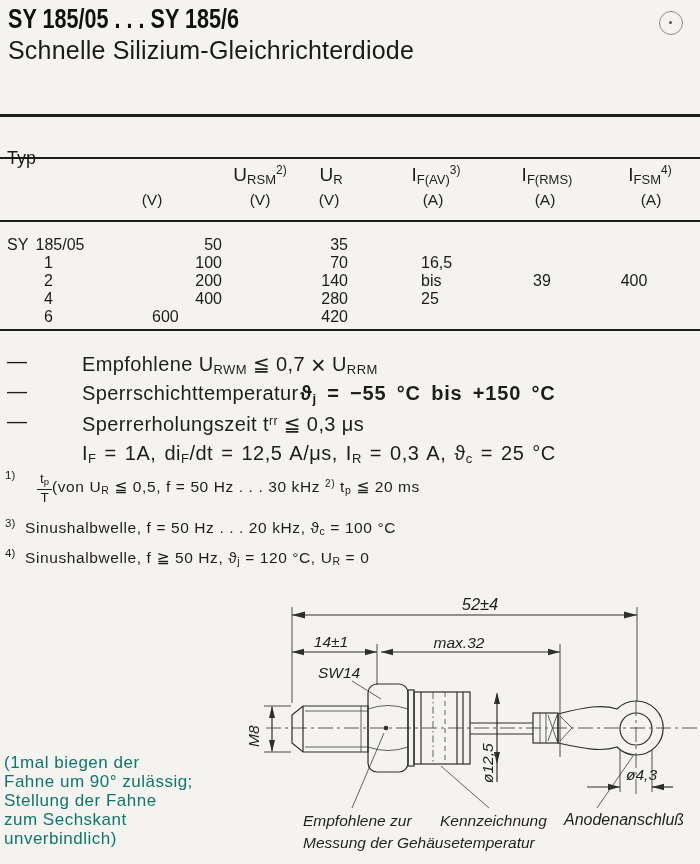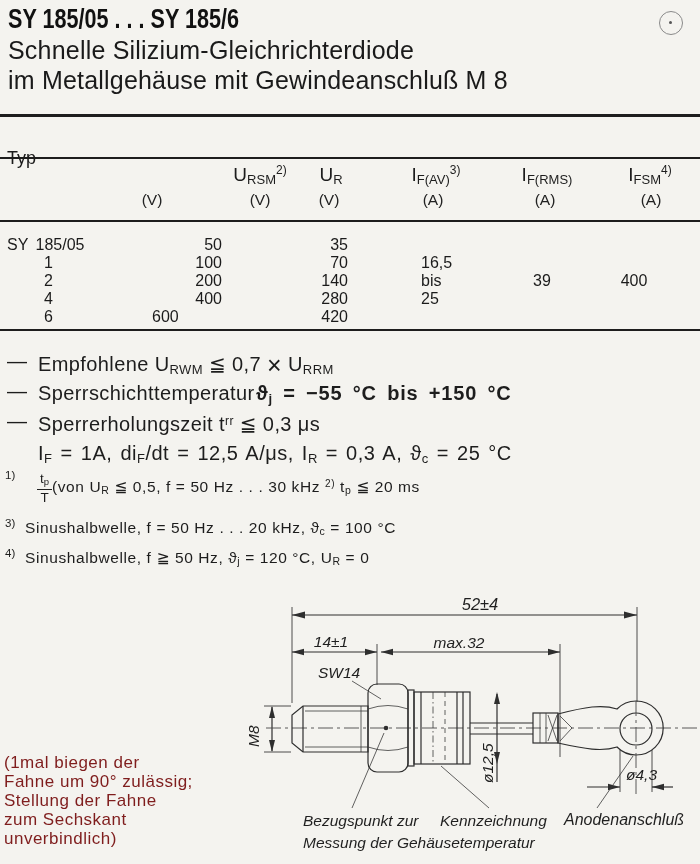--- a/index.html
+++ b/index.html
@@ -18,58 +18,57 @@
   .rule{left:0;width:700px;background:#1d1d1d;}
   
   .hcell{top:163px;width:110px;text-align:center;font-size:19px;white-space:nowrap;}
   .hcell sub{font-size:13px;vertical-align:-3px;letter-spacing:0;}
   .hcell .hsup{font-size:12px;vertical-align:7px;}
   .ucell{top:191px;width:110px;text-align:center;font-size:15.5px;color:#222;}
   .cell{font-size:16px;white-space:nowrap;color:#1b1b1b;}
   
   .note{left:0;width:700px;height:26px;}
   .ndash{position:absolute;left:7px;top:-2px;font-size:20px;}
-  .ntext{position:absolute;top:0;font-size:20px;letter-spacing:.4px;white-space:nowrap;}
+  .ntext{position:absolute;top:0;font-size:20px;letter-spacing:.4px;white-space:nowrap;margin-left:44px;}
   .ntext sub{font-size:13px;vertical-align:-3px;}
   .ntext .rr{font-size:12px;vertical-align:6px;}
   .times{font-size:25px;line-height:10px;vertical-align:-3px;}
   .nval{word-spacing:4px;letter-spacing:.8px;font-weight:bold;}
   
   .footnote{left:0;width:700px;height:46px;}
   .fmark{position:absolute;left:5px;top:0;font-size:11.5px;}
   .ftext{position:absolute;font-size:15.5px;letter-spacing:.6px;white-space:nowrap;}
   .ftext sub{font-size:10.5px;vertical-align:-2px;}
   .ftext .fsup{font-size:10px;vertical-align:5px;}
   .frac{position:absolute;left:21px;top:2px;display:inline-flex;flex-direction:column;align-items:center;margin-left:16px;}
   .frac .num,.frac .den{font-size:13.5px;line-height:15px;padding:0 3px;}
   .frac .num{border-bottom:1.5px solid #222;}
   .frac sub{font-size:9.5px;vertical-align:-2px;}
   
   .dlabel{font-style:italic;font-size:15.5px;color:#1f1f1f;white-space:nowrap;}
-  .bendnote{left:4px;font-size:17px;letter-spacing:.5px;white-space:nowrap;color:#7f1d1d;}
+  .bendnote{left:4px;font-size:17px;letter-spacing:.5px;white-space:nowrap;color:#0f766e;}
   
   .ln{stroke:#2e2e2e;stroke-width:1.2;fill:none;}
   .thin{stroke:#3a3a3a;stroke-width:.9;fill:none;}
   .hair{stroke:#3a3a3a;stroke-width:.8;fill:none;}
   .cl{stroke:#474747;stroke-width:.9;fill:none;stroke-dasharray:15 4 3 4;}
   .dd{stroke:#3a3a3a;stroke-width:.8;fill:none;stroke-dasharray:7 3 1.5 3;}
   .dsh{stroke:#3a3a3a;stroke-width:.8;fill:none;stroke-dasharray:5 4;}
   .arr{fill:#2e2e2e;stroke:none;}
   .dtext{font-family:"Liberation Sans","DejaVu Sans",sans-serif;font-style:italic;font-size:15.5px;fill:#1f1f1f;}
   .dtext-lg{font-size:16.5px;}
 </style>
 </head>
 <body>
 
 <div class="page">
 
   <div class="abs doc-title">SY 185/05 . . . SY 185/6</div>
   <div class="abs corner-mark"></div>
   <div class="abs subtitle" style="top:36px">Schnelle Silizium-Gleichrichterdiode</div>
-  <div class="abs subtitle" style="top:66px">im Metallgehäuse mit Gewindeanschluß M 8</div>
   <div class="abs rule" style="top:114px;height:3.2px"></div>
 
   <div class="abs rule" style="top:157px;height:1.8px"></div>
   <div class="abs rule" style="top:220px;height:1.8px"></div>
   <div class="abs rule" style="top:329px;height:2.2px"></div>
 
   <div class="abs cell" style="left:7px;top:148px;font-size:18px">Typ</div>
 
   <div class="abs hcell" style="left:205px"><span>U</span><sub>RSM</sub><span class="hsup">2)</span></div>
   <div class="abs hcell" style="left:276px"><span>U</span><sub>R</sub><span class="hsup"></span></div>
@@ -249,21 +248,21 @@
       <text class="dtext" x="626" y="780">ø4,3</text>
     </g>
 
     <g>
       <line class="hair" x1="352" y1="808" x2="384" y2="733"></line>
       <line class="hair" x1="489" y1="808" x2="441" y2="766"></line>
       <line class="hair" x1="597" y1="808" x2="633" y2="756"></line>
     </g>
   </svg>
 
-  <div class="abs dlabel" style="left:303px;top:812px">Bezugspunkt zur</div>
+  <div class="abs dlabel" style="left:303px;top:812px">Empfohlene zur</div>
   <div class="abs dlabel" style="left:303px;top:834px">Messung der Gehäusetemperatur</div>
   <div class="abs dlabel" style="left:440px;top:812px">Kennzeichnung</div>
   <div class="abs dlabel" style="left:564px;top:811px;font-size:16px">Anodenanschluß</div>
 
   <div class="abs bendnote" style="top:753px">(1mal biegen der</div>
   <div class="abs bendnote" style="top:772px">Fahne um 90° zulässig;</div>
   <div class="abs bendnote" style="top:810px">zum Sechskant</div>
   <div class="abs bendnote" style="top:791px">Stellung der Fahne</div>
   <div class="abs bendnote" style="top:829px">unverbindlich)</div>
 

